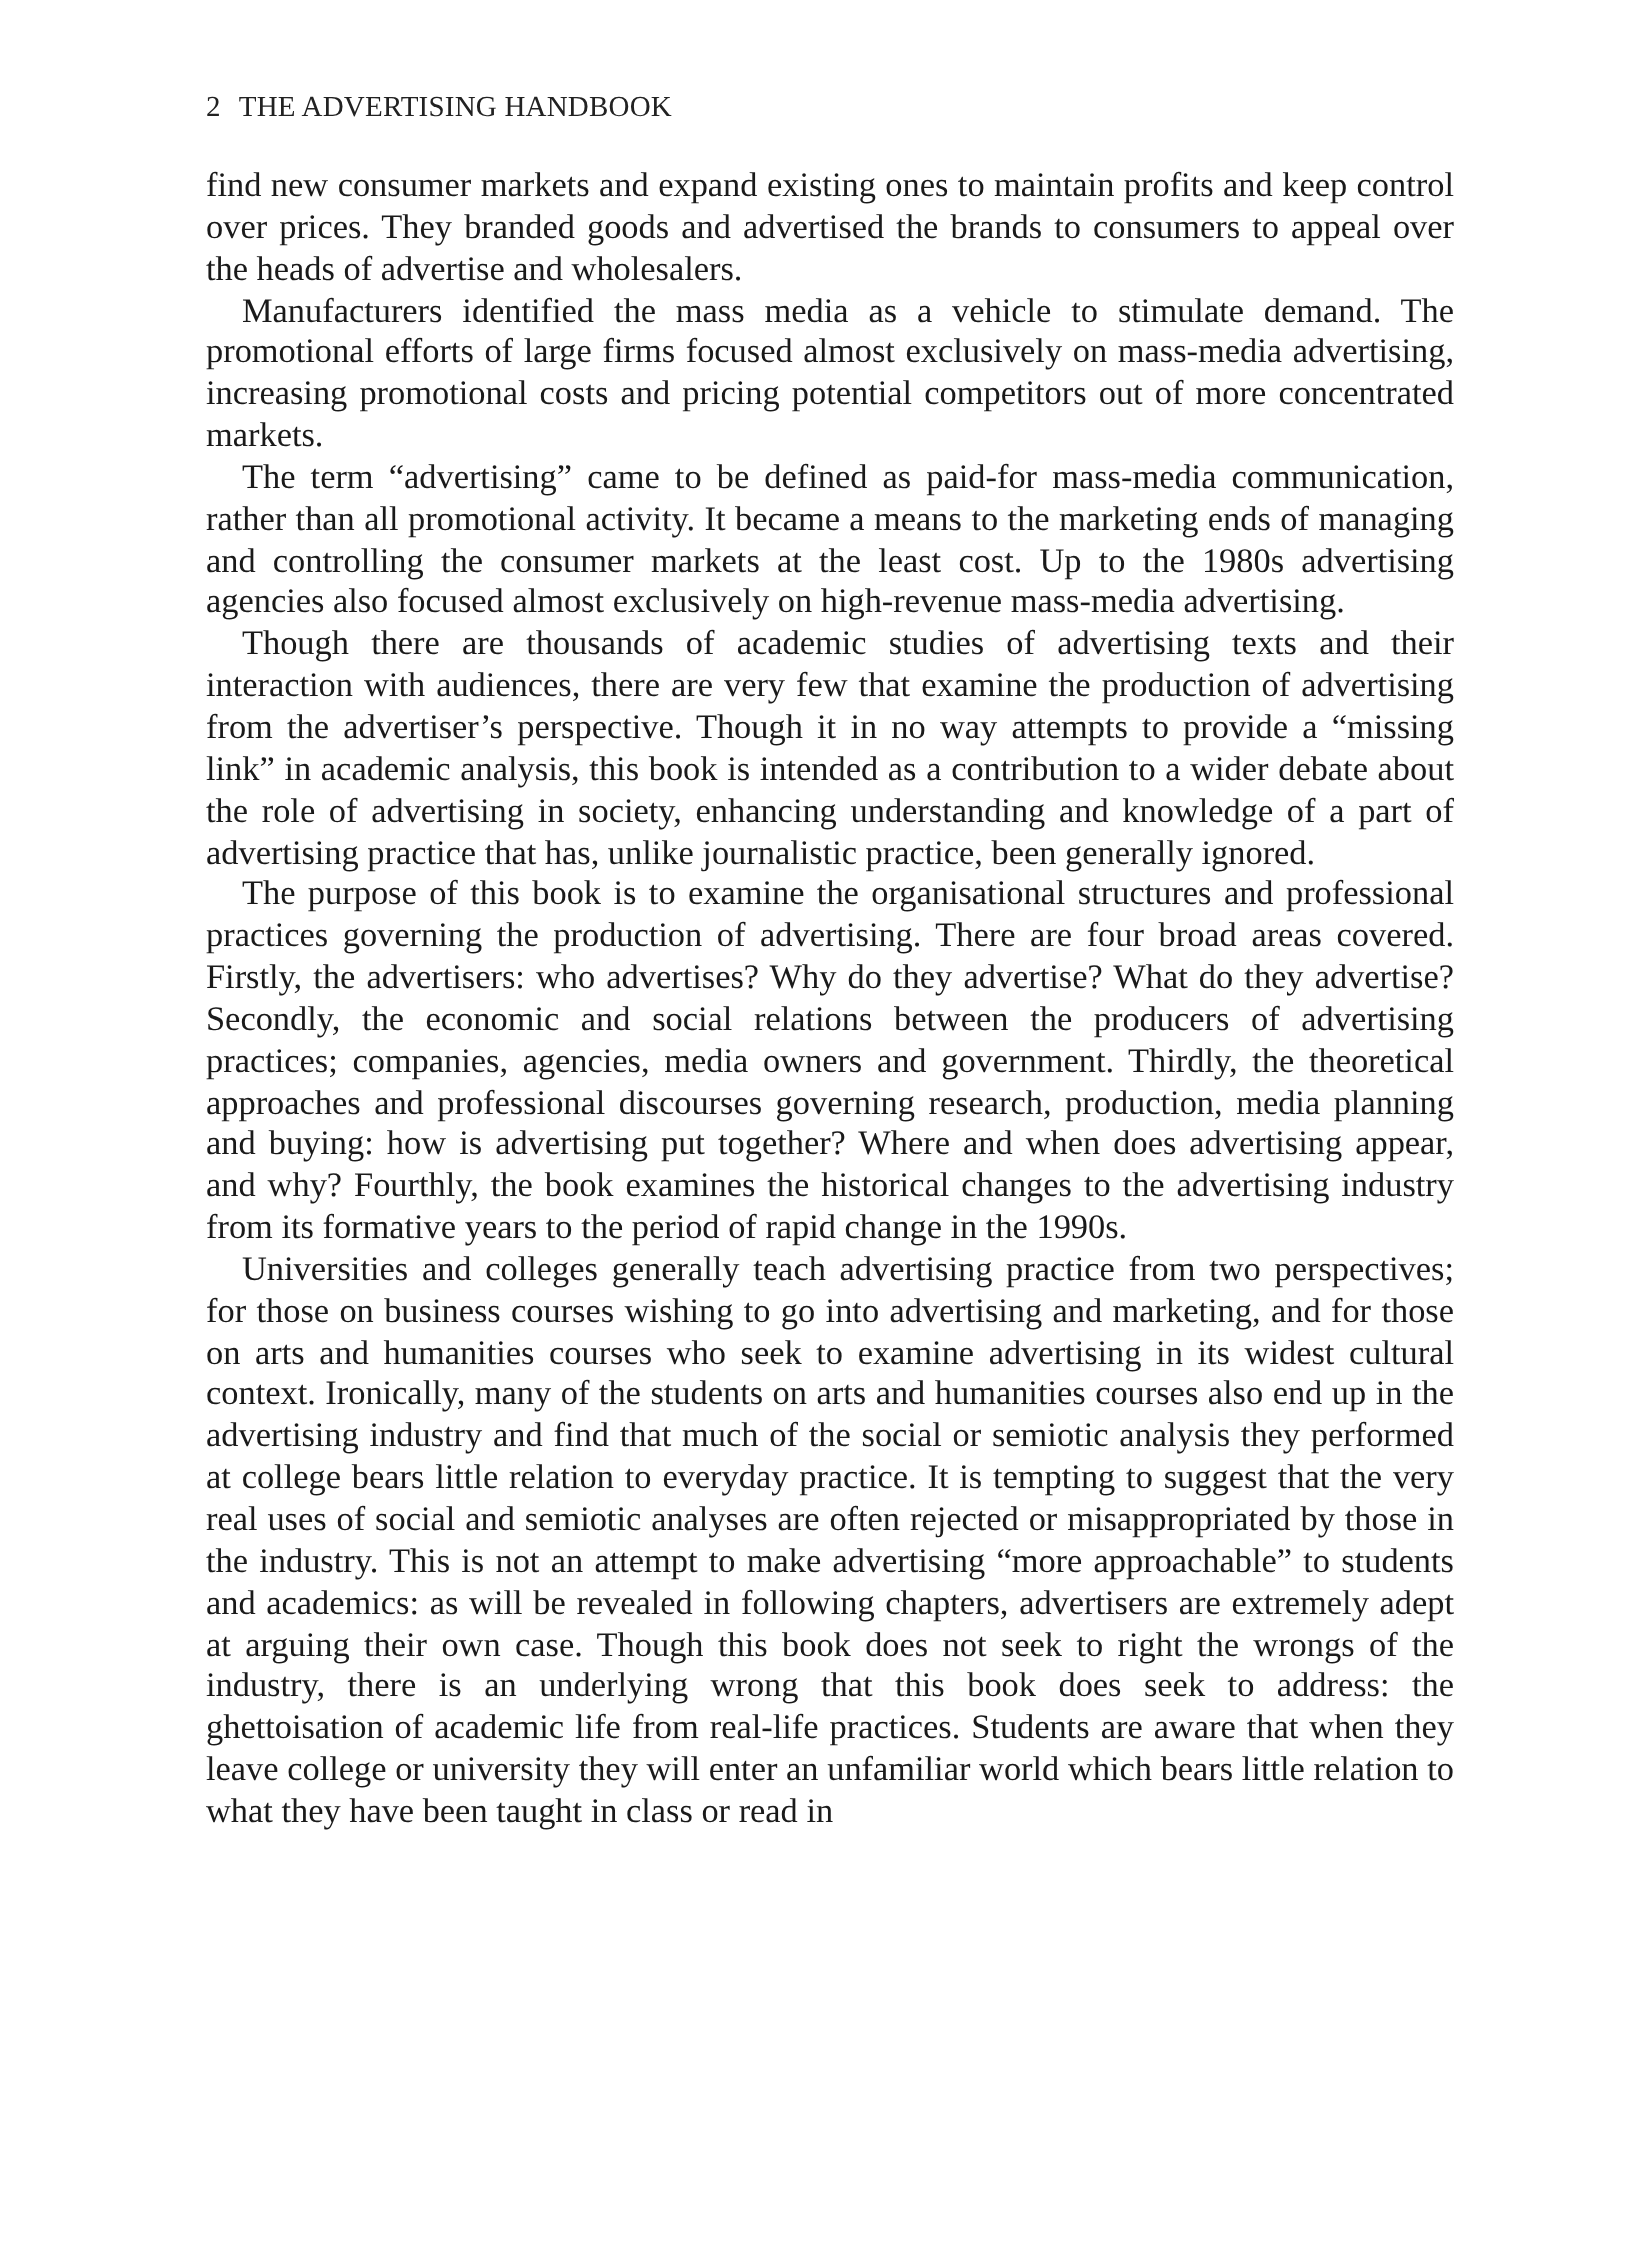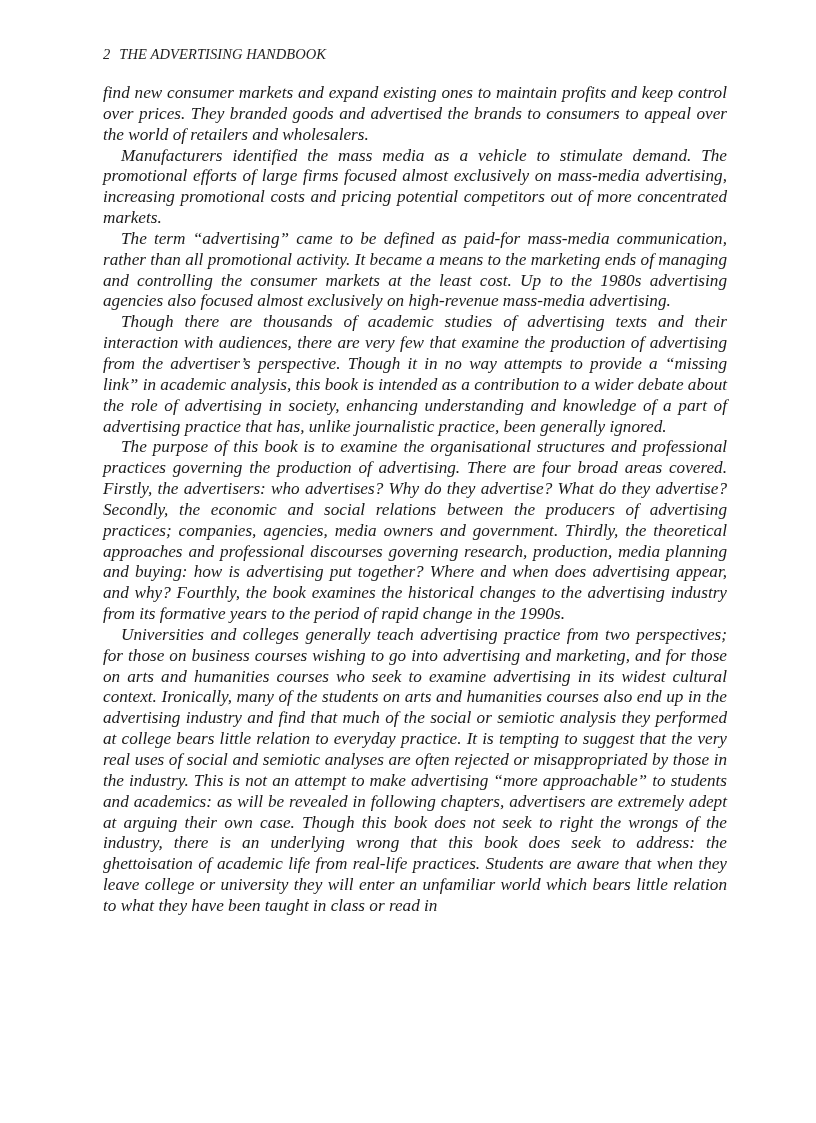--- a/index.html
+++ b/index.html
@@ -1,21 +1,20 @@
 <!DOCTYPE html>
 <html><head>
 <meta charset="utf-8">
 <style>
   html, body { margin: 0; padding: 0; background: #ffffff; }
   body { width: 816px; height: 1123px; position: relative; overflow: hidden; }
   .page {
     position: absolute; left: 0; top: 0; width: 816px; height: 1123px;
     background: #ffffff; color: #1a1a1a;
     font-family: "Liberation Serif", "DejaVu Serif", serif;
-    font-style: italic;
   }
   .running-head {
     position: absolute; left: 103px; top: 46px;
     font-size: 14.5px; letter-spacing: 0.1px; color: #222;
     white-space: nowrap;
   }
   .running-head .folio { margin-right: 9px; }
   .body-text {
     position: absolute; left: 103px; top: 83px; width: 624px;
     font-size: 17.2px; line-height: 20.85px;
@@ -28,20 +27,20 @@
 </style>
 </head>
 <body>
 
 <div class="page">
   <div class="running-head">
     <span class="folio">2</span><span>THE ADVERTISING HANDBOOK</span>
   </div>
 
   <div class="body-text">
-    <p class="continued">find new consumer markets and expand existing ones to maintain profits and keep control over prices. They branded goods and advertised the brands to consumers to appeal over the world of retailers and wholesalers.</p>
+    <p class="continued">find new consumer markets and expand existing ones to maintain profits and keep control over prices. They branded goods and advertised the brands to consumers to appeal over the heads of advertise and wholesalers.</p>
     <p>Manufacturers identified the mass media as a vehicle to stimulate demand. The promotional efforts of large firms focused almost exclusively on mass-media advertising, increasing promotional costs and pricing potential competitors out of more concentrated markets.</p>
     <p>The term “advertising” came to be defined as paid-for mass-media communication, rather than all promotional activity. It became a means to the marketing ends of managing and controlling the consumer markets at the least cost. Up to the 1980s advertising agencies also focused almost exclusively on high-revenue mass-media advertising.</p>
     <p>Though there are thousands of academic studies of advertising texts and their interaction with audiences, there are very few that examine the production of advertising from the advertiser’s perspective. Though it in no way attempts to provide a “missing link” in academic analysis, this book is intended as a contribution to a wider debate about the role of advertising in society, enhancing understanding and knowledge of a part of advertising practice that has, unlike journalistic practice, been generally ignored.</p>
     <p>The purpose of this book is to examine the organisational structures and professional practices governing the production of advertising. There are four broad areas covered. Firstly, the advertisers: who advertises? Why do they advertise? What do they advertise? Secondly, the economic and social relations between the producers of advertising practices; companies, agencies, media owners and government. Thirdly, the theoretical approaches and professional discourses governing research, production, media planning and buying: how is advertising put together? Where and when does advertising appear, and why? Fourthly, the book examines the historical changes to the advertising industry from its formative years to the period of rapid change in the 1990s.</p>
     <p>Universities and colleges generally teach advertising practice from two perspectives; for those on business courses wishing to go into advertising and marketing, and for those on arts and humanities courses who seek to examine advertising in its widest cultural context. Ironically, many of the students on arts and humanities courses also end up in the advertising industry and find that much of the social or semiotic analysis they performed at college bears little relation to everyday practice. It is tempting to suggest that the very real uses of social and semiotic analyses are often rejected or misappropriated by those in the industry. This is not an attempt to make advertising “more approachable” to students and academics: as will be revealed in following chapters, advertisers are extremely adept at arguing their own case. Though this book does not seek to right the wrongs of the industry, there is an underlying wrong that this book does seek to address: the ghettoisation of academic life from real-life practices. Students are aware that when they leave college or university they will enter an unfamiliar world which bears little relation to what they have been taught in class or read in</p>
   </div>
 </div>
 
 </body></html>

